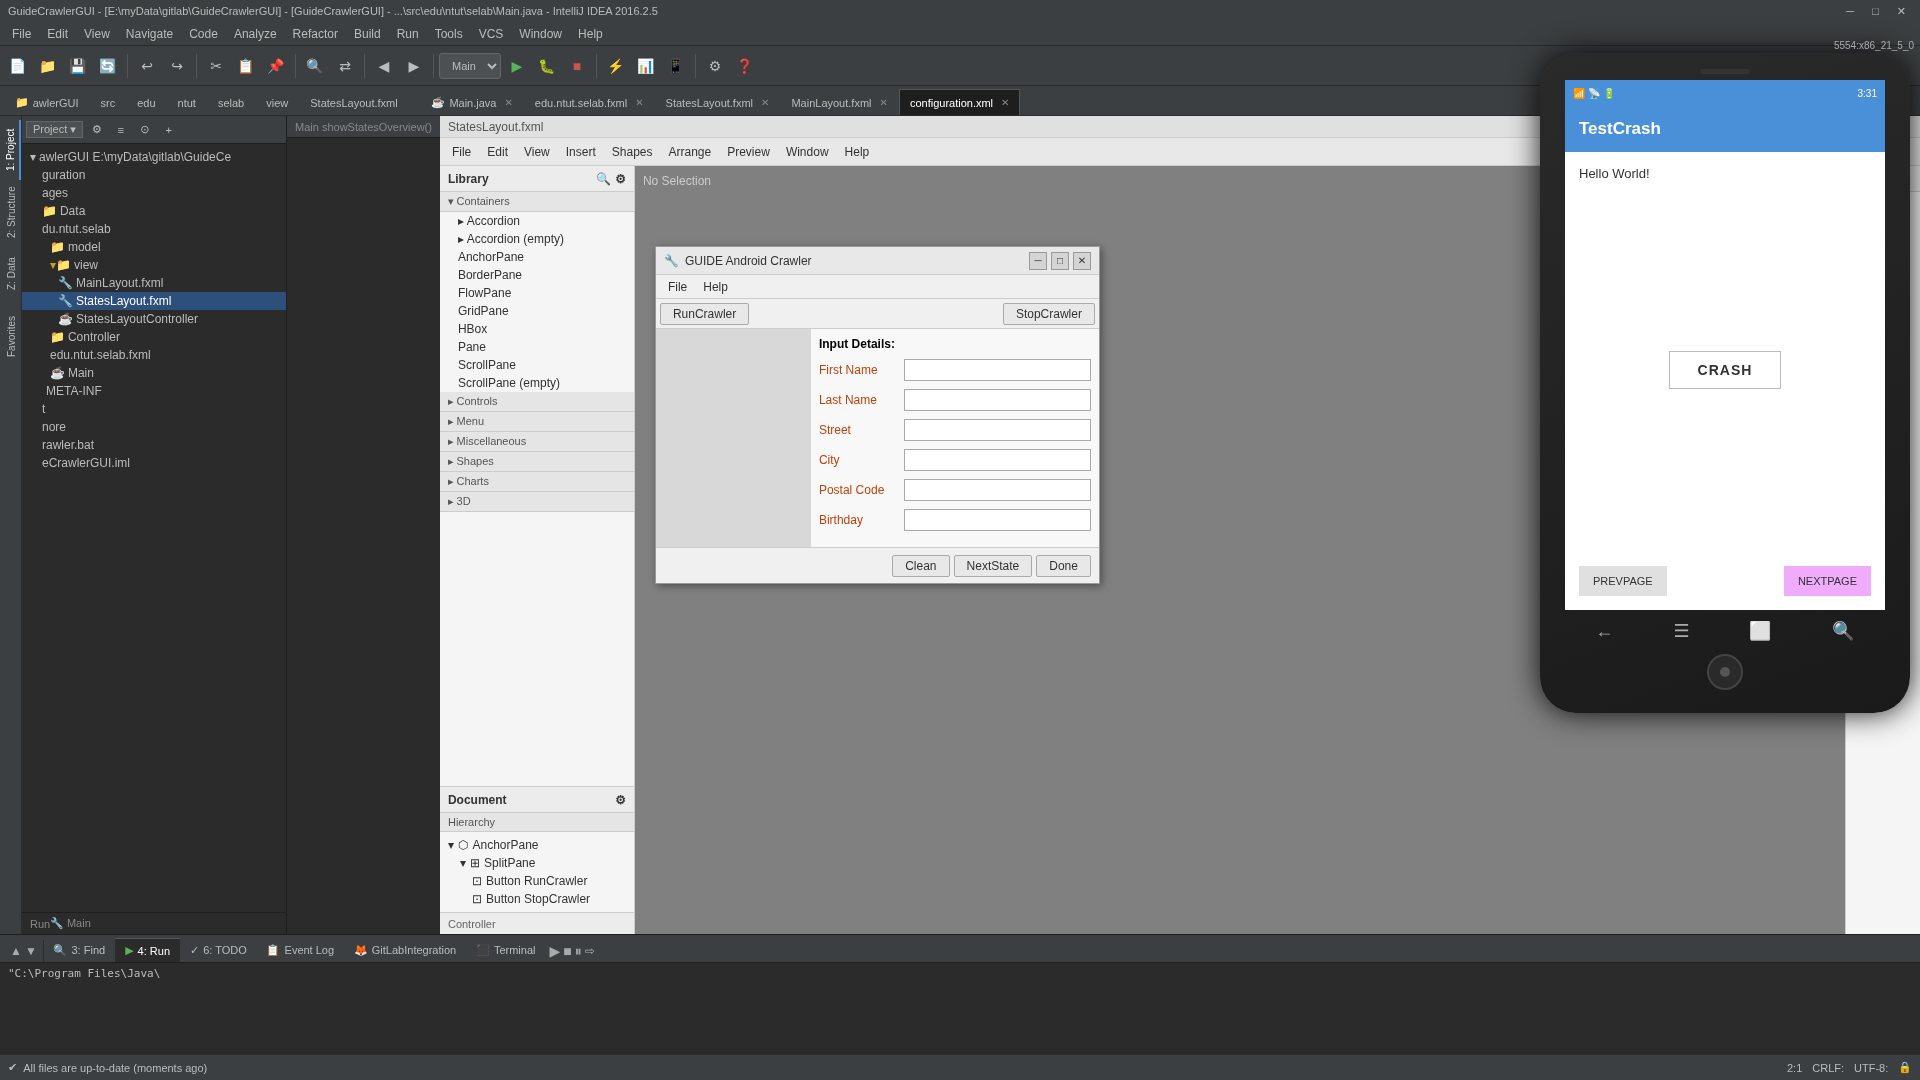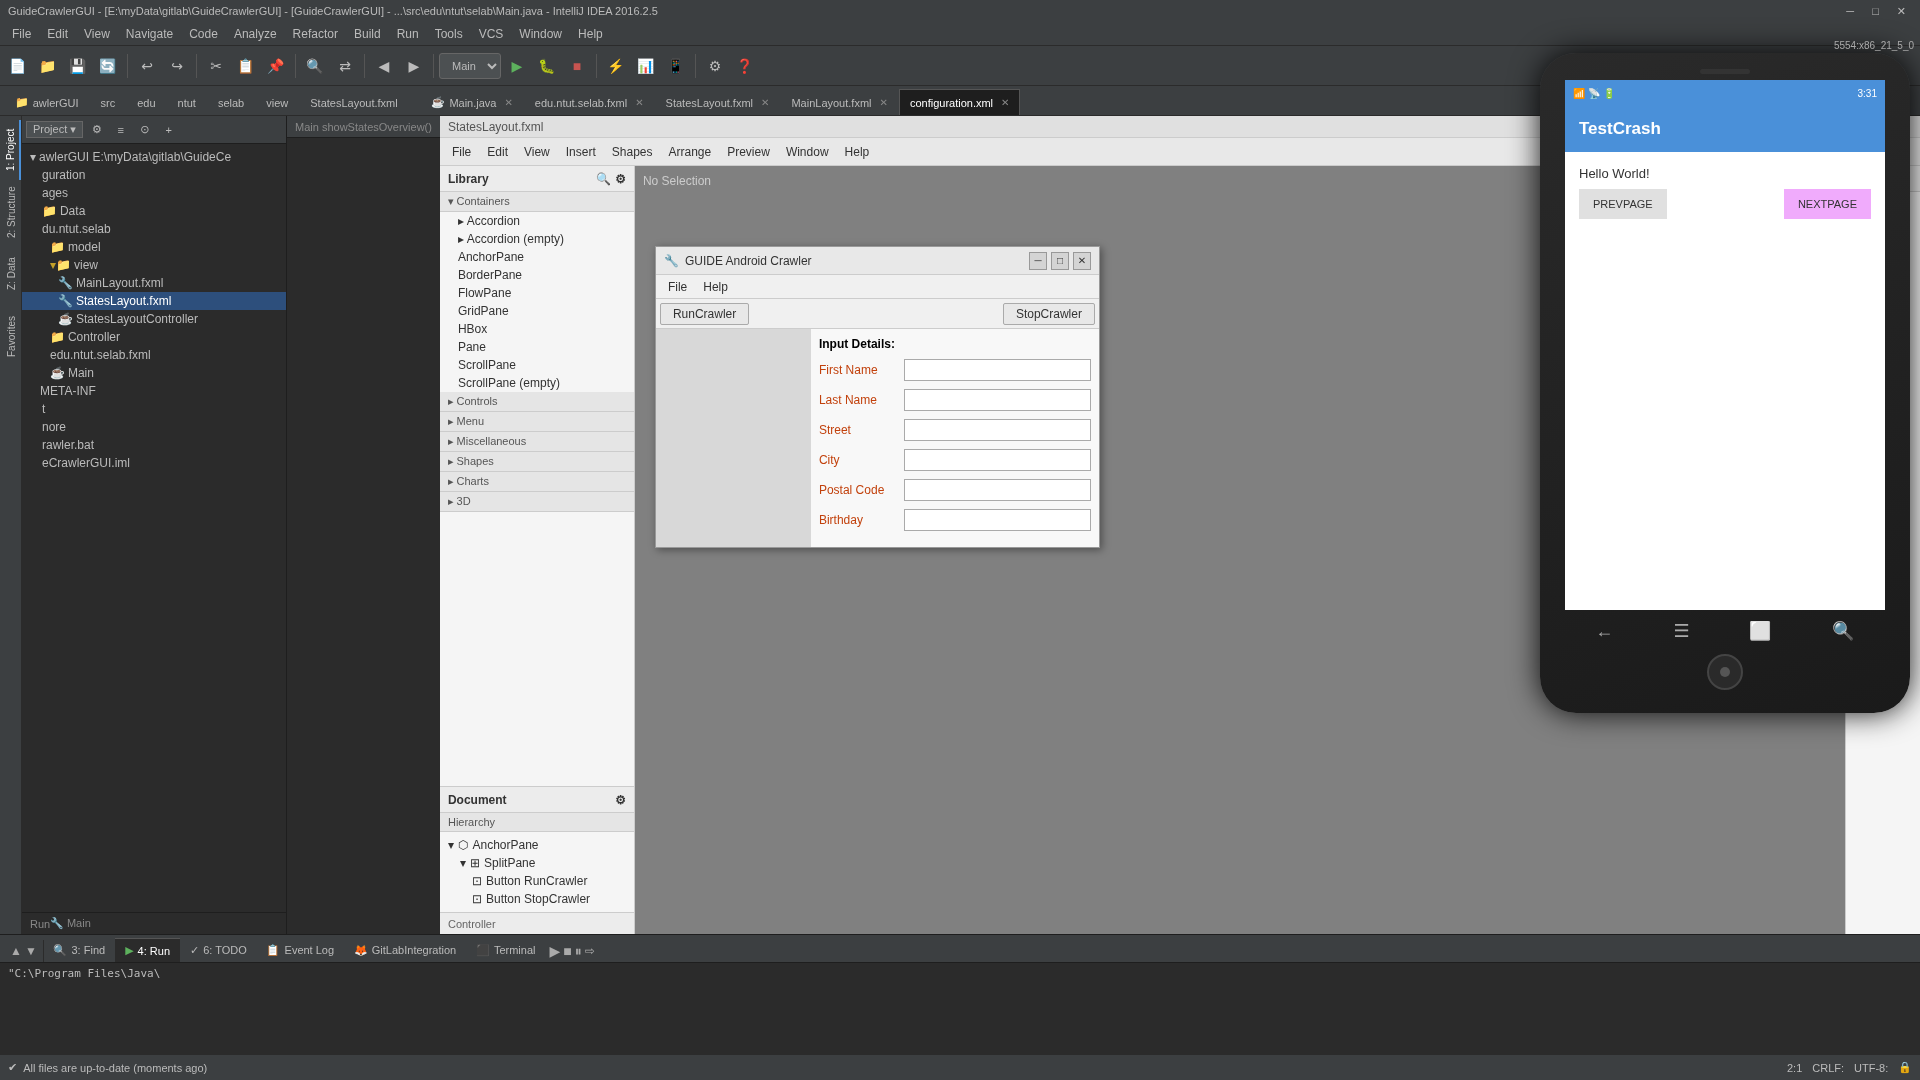--- a/index.html
+++ b/index.html
@@ -270,21 +270,21 @@
         <span class="icon-folder">📁</span>
         <span>Controller</span>
       </div>
       <div class="tree-item" style="padding-left:28px;">
         <span>edu.ntut.selab.fxml</span>
       </div>
       <div class="tree-item" style="padding-left:28px;">
         <span style="color:#cc7832;">☕</span>
         <span>Main</span>
       </div>
-      <div class="tree-item" style="padding-left:18px;">
+      <div class="tree-item" style="padding-left:24px;">
         <span>META-INF</span>
       </div>
       <div class="tree-item" style="padding-left:20px;">
         <span>t</span>
       </div>
       <div class="tree-item" style="padding-left:20px;">
         <span>nore</span>
       </div>
       <div class="tree-item" style="padding-left:20px;">
         <span>rawler.bat</span>
@@ -466,20 +466,25 @@
               <div class="input-group">
                 <span class="input-label">Postal Code</span>
                 <input class="input-field" type="text" style="">
               </div>
               <div class="input-group">
                 <span class="input-label">Birthday</span>
                 <input class="input-field" type="text" style="">
               </div>
             </div>
           </div>
+          <div id="guide-footer">
+            <button class="guide-btn">Clean</button>
+            <button class="guide-btn">NextState</button>
+            <button class="guide-btn">Done</button>
+          </div>
         </div>
 
       </div>
     </div>
   </div>
 
 </div>
 
 <div id="bottom-panel">
   <div id="bottom-tabs">
@@ -551,20 +556,23 @@
         </div>
         <span>3:31</span>
       </div>
 
       <div style="height:46px;background:#4a90d9;display:flex;align-items:center;padding:0 14px;color:white;font-size:17px;font-weight:bold;">
         <span>TestCrash</span>
       </div>
 
       <div style="flex:1;background:white;padding:14px;display:flex;flex-direction:column;">
         <span style="font-size:13px;color:#333;">Hello World!</span>
+        <div style="flex:1;display:flex;align-items:center;justify-content:center;">
+          <button style="background:white;border:1px solid #bbb;padding:10px 28px;font-size:14px;font-weight:bold;color:#333;cursor:pointer;letter-spacing:1px;">CRASH</button>
+        </div>
         <div style="display:flex;justify-content:space-between;margin-top:8px;">
           <button style="background:#e0e0e0;border:none;padding:9px 14px;font-size:11px;color:#333;cursor:pointer;">PREVPAGE</button>
           <button style="background:#f0abfc;border:none;padding:9px 14px;font-size:11px;color:#333;cursor:pointer;">NEXTPAGE</button>
         </div>
       </div>
     </div>
 
     <div style="width:320px;height:38px;display:flex;align-items:center;justify-content:space-around;margin-top:2px;">
       <span style="color:#aaa;font-size:18px;cursor:pointer;">←</span>
       <span style="color:#aaa;font-size:18px;cursor:pointer;">☰</span>

